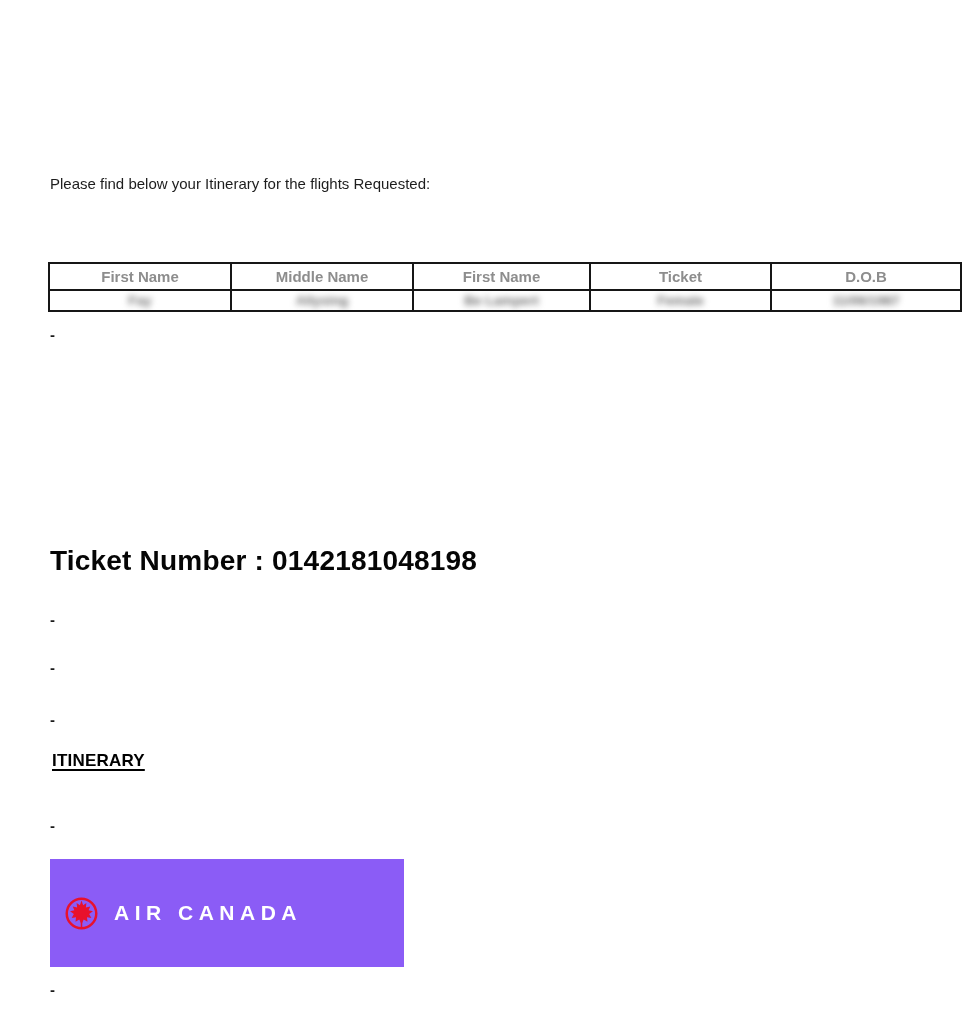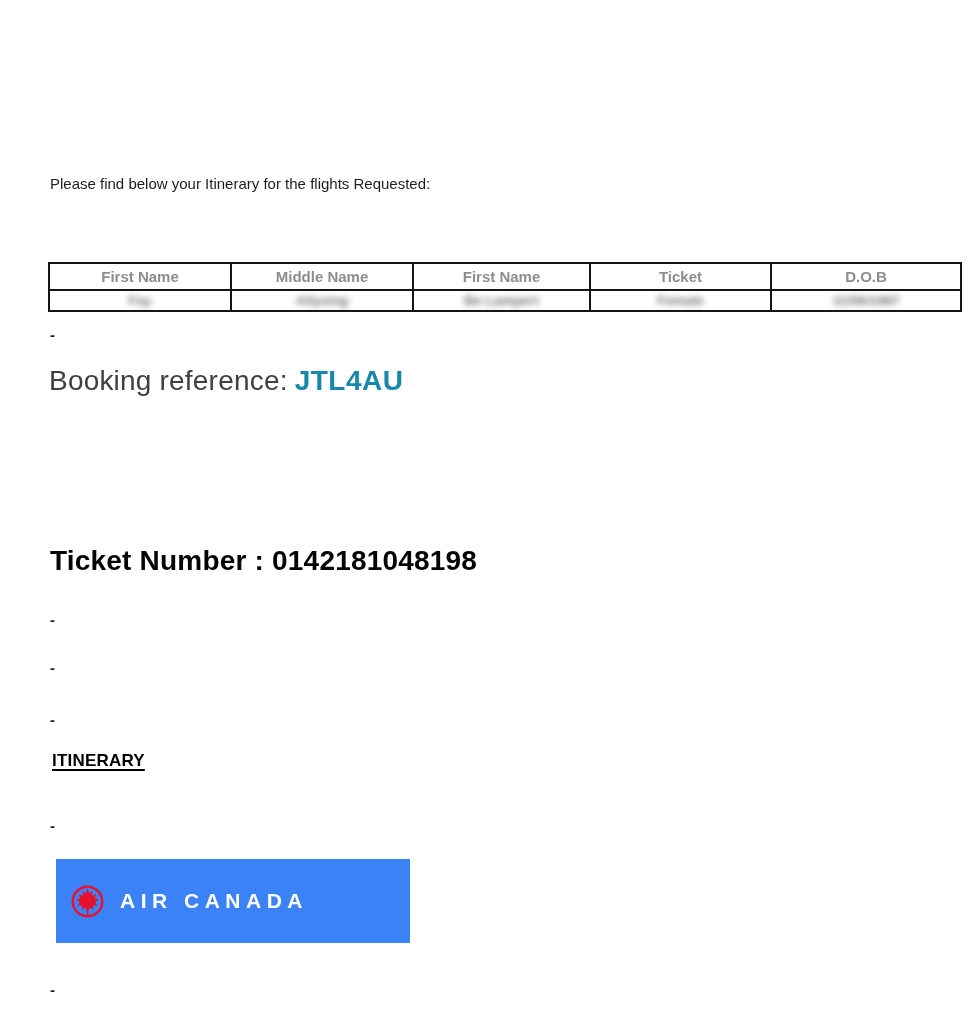--- a/index.html
+++ b/index.html
@@ -98,27 +98,26 @@
     font-size: 28px;
     font-weight: 700;
     color: #050505;
     white-space: nowrap;
     letter-spacing: 0.2px;
   }
 
   
   .ac-logo {
     width: 354px;
-    height: 84px;
-    background: #3b82f6;
+    height: 108px;
+    background: #8b5cf6;
     display: flex;
     align-items: center;
     box-sizing: border-box;
     padding-left: 14px;
-    margin-left: 6px;
   }
   .ac-logo .leaf-roundel {
     width: 35px;
     height: 35px;
     flex: 0 0 auto;
   }
   .ac-logo .ac-name {
     color: #ffffff;
     font-size: 21px;
     font-weight: 700;
@@ -160,23 +159,20 @@
         <td><span>Allysing</span></td>
         <td><span>Be Lampert</span></td>
         <td><span>Female</span></td>
         <td><span>11/06/1987</span></td>
       </tr>
     </tbody>
   </table>
 
   <div class="abs dash" style="left:50px; top:327px;">-</div>
 
-  <div class="abs booking-line" style="left:49px; top:365px;">
-    <span>Booking reference:</span><span class="ref">JTL4AU</span>
-  </div>
 
   <div class="abs ticket-line" style="left:50px; top:545px;">Ticket Number : 0142181048198</div>
 
   <div class="abs dash" style="left:50px; top:612px;">-</div>
   <div class="abs dash" style="left:50px; top:660px;">-</div>
   <div class="abs dash" style="left:50px; top:712px;">-</div>
 
   <div class="abs section-heading" style="left:52px; top:751px;">ITINERARY</div>
 
   <div class="abs dash" style="left:50px; top:818px;">-</div>

